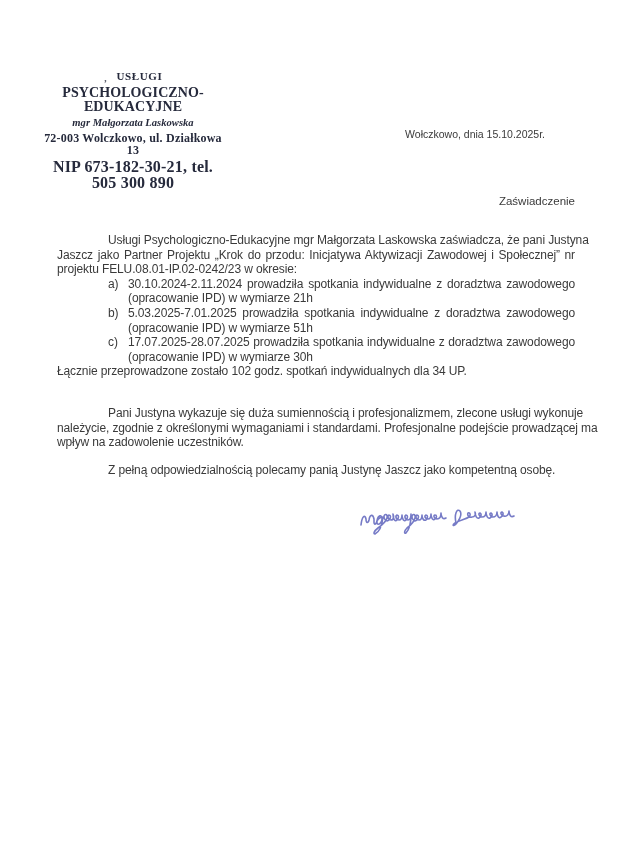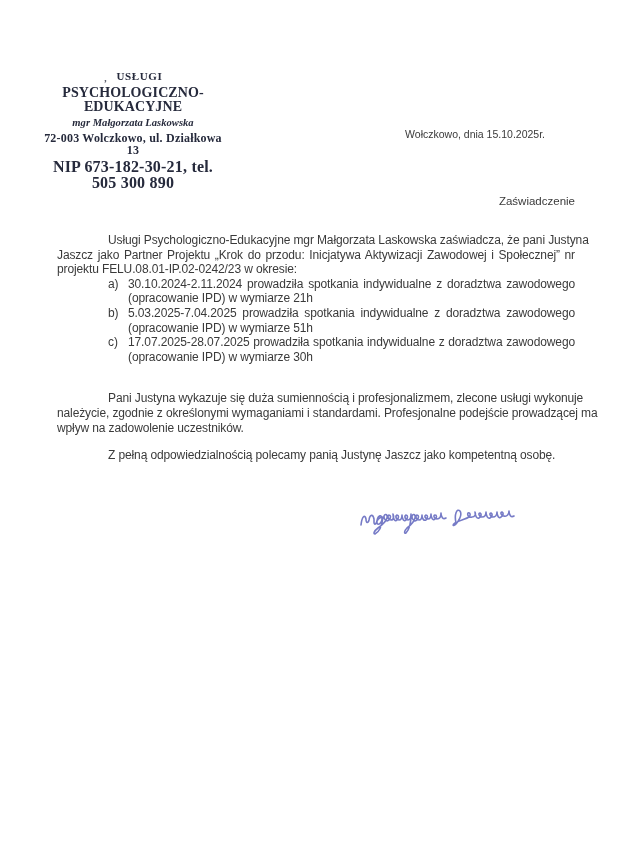--- a/index.html
+++ b/index.html
@@ -111,33 +111,34 @@
       <div class="list-label">a)</div>
       <div class="list-body para">
           <div class="line">30.10.2024-2.11.2024 prowadziła spotkania indywidualne z doradztwa zawodowego</div>
           <div class="line last-line">(opracowanie IPD) w wymiarze 21h</div>
         </div>
     </div>
 
     <div class="list-item">
       <div class="list-label">b)</div>
       <div class="list-body para">
-          <div class="line">5.03.2025-7.04.2025 prowadziła spotkania indywidualne z doradztwa zawodowego</div>
+          <div class="line">5.03.2025-7.01.2025 prowadziła spotkania indywidualne z doradztwa zawodowego</div>
           <div class="line last-line">(opracowanie IPD) w wymiarze 51h</div>
         </div>
     </div>
 
     <div class="list-item">
       <div class="list-label">c)</div>
       <div class="list-body para">
           <div class="line">17.07.2025-28.07.2025 prowadziła spotkania indywidualne z doradztwa zawodowego</div>
           <div class="line last-line">(opracowanie IPD) w wymiarze 30h</div>
         </div>
     </div>
 
+    <div class="summary">Łącznie przeprowadzone zostało 102 godz. spotkań indywidualnych dla 34 UP.</div>
 
     <div class="para para2 indent-first">
         <div class="line">Pani Justyna wykazuje się duża sumiennością i profesjonalizmem, zlecone usługi wykonuje</div>
         <div class="line">należycie, zgodnie z określonymi wymaganiami i standardami. Profesjonalne podejście prowadzącej ma</div>
         <div class="line last-line">wpływ na zadowolenie uczestników.</div>
       </div>
 
     <div class="para para3 indent-first">
         <div class="line last-line">Z pełną odpowiedzialnością polecamy panią Justynę Jaszcz jako kompetentną osobę.</div>
       </div>

